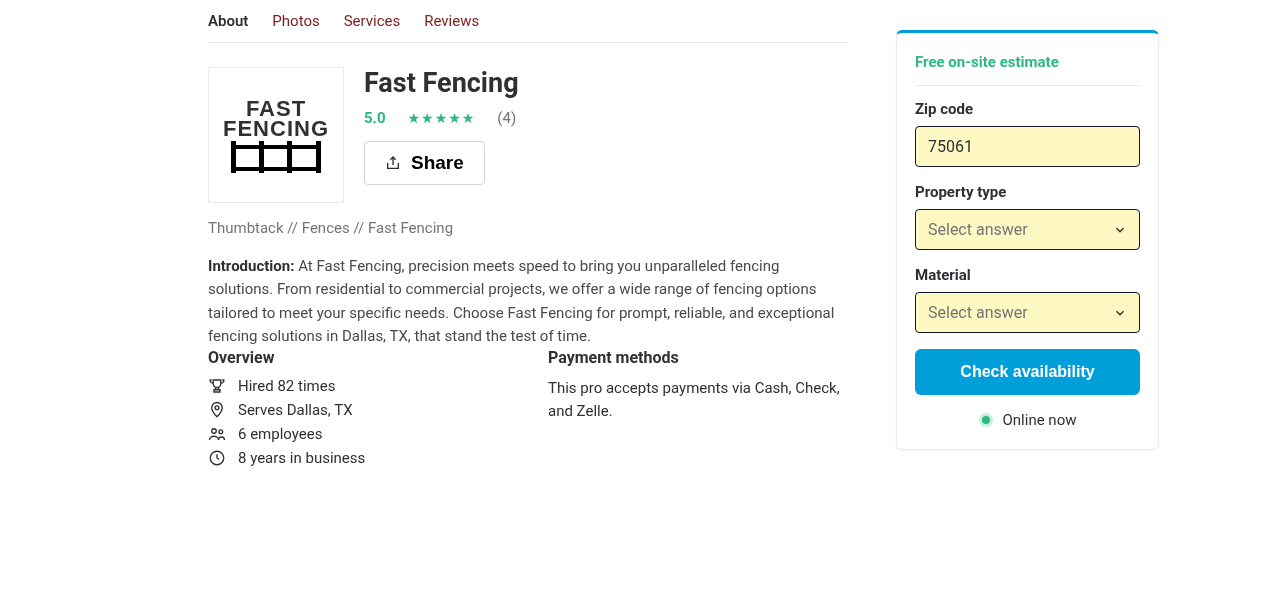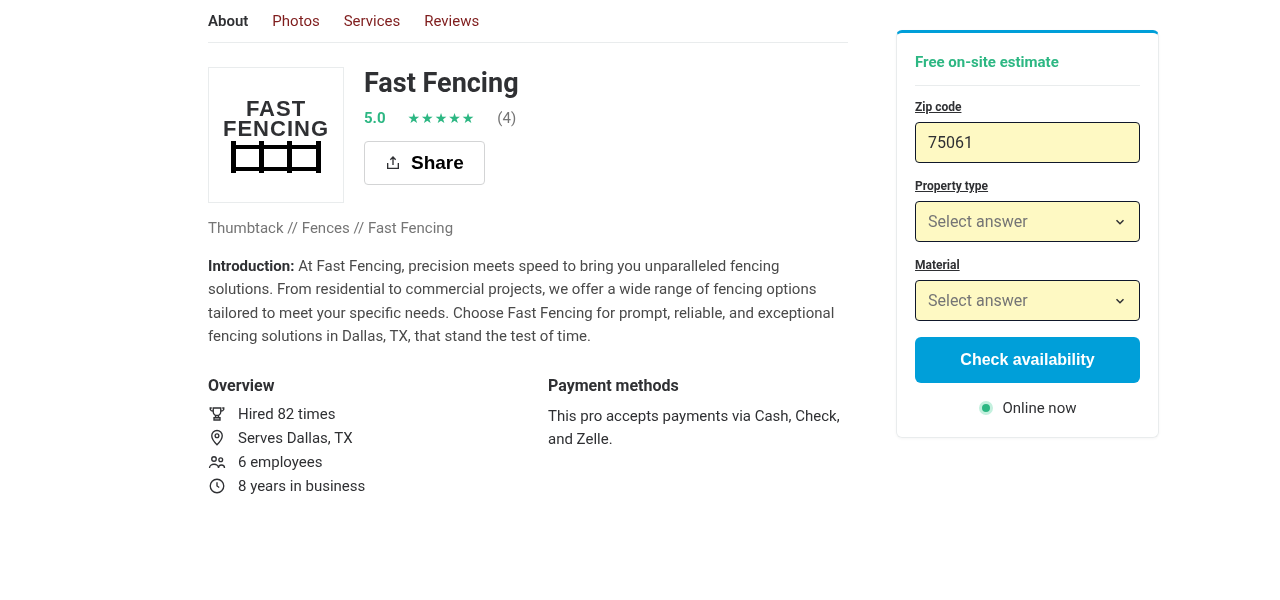--- a/index.html
+++ b/index.html
@@ -69,21 +69,21 @@
   cursor: pointer; background: #fff;
 }
 .share-btn svg { width: 16px; height: 16px; }
 
 .breadcrumb { margin-top: 16px; color: #757575; font-size: 15px; }
 .breadcrumb span { color: #757575; }
 
 .intro { margin-top: 18px; font-size: 15px; line-height: 1.55; color: #4a4a4a; }
 .intro b { color: #2f3033; font-weight: 700; }
 
-.two-col { display: flex; gap: 40px; margin-top: 28px; }
+.two-col { display: flex; gap: 40px; }
 .two-col > div { flex: 1; }
 .two-col h3 { font-size: 16px; font-weight: 700; margin-bottom: 10px; }
 .ov-item { display: flex; align-items: center; gap: 12px; font-size: 15px; margin-bottom: 6px; color: #2f3033;}
 .ov-item svg { width: 18px; height: 18px; flex-shrink: 0; }
 .payment-body { font-size: 15px; line-height: 1.55; color: #2f3033;}
 
 .action-row { display: flex; gap: 16px; margin-top: 24px; }
 .action-btn {
   flex: 1; border: 1px solid #d3d4d5; border-radius: 6px;
   padding: 14px 0; display: flex; align-items: center; justify-content: center;
@@ -92,21 +92,21 @@
 }
 .action-btn svg { width: 20px; height: 20px; }
 
 .sidebar {
   width: 263px; border: 1px solid #e9eced; border-radius: 6px;
   border-top: 3px solid #009fd9; padding: 20px 18px;
   align-self: flex-start; margin-top: 30px;
   box-shadow: 0 1px 3px rgba(0,0,0,0.04);
 }
 .sidebar .estimate { color: #2db783; font-weight: 700; font-size: 15px; border-bottom: 1px solid #e9eced; padding-bottom: 14px; margin-bottom: 14px; }
-.field-label { font-size: 12px; font-weight: 700; margin-bottom: 8px; text-decoration: underline; }
+.field-label { font-size: 15px; font-weight: 700; margin-bottom: 8px; }
 .field-input, .field-select {
   width: 100%; border: 1px solid #0f172a; border-radius: 4px;
   padding: 10px 12px; font-size: 16px; margin-bottom: 16px;
   background: #fef9c3; color: #757575;
   display: flex; justify-content: space-between; align-items: center;
 }
 .field-input { color: #2f3033; }
 .field-select svg { width: 14px; height: 14px; }
 .check-btn {
   width: 100%; background: #009fd9; color: #fff;

